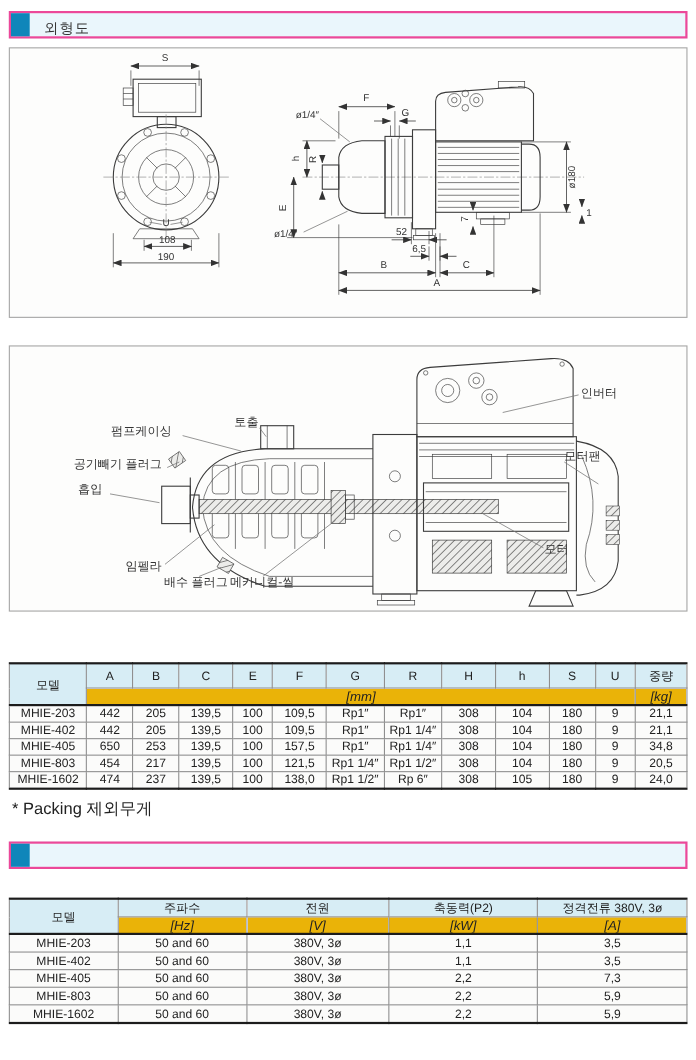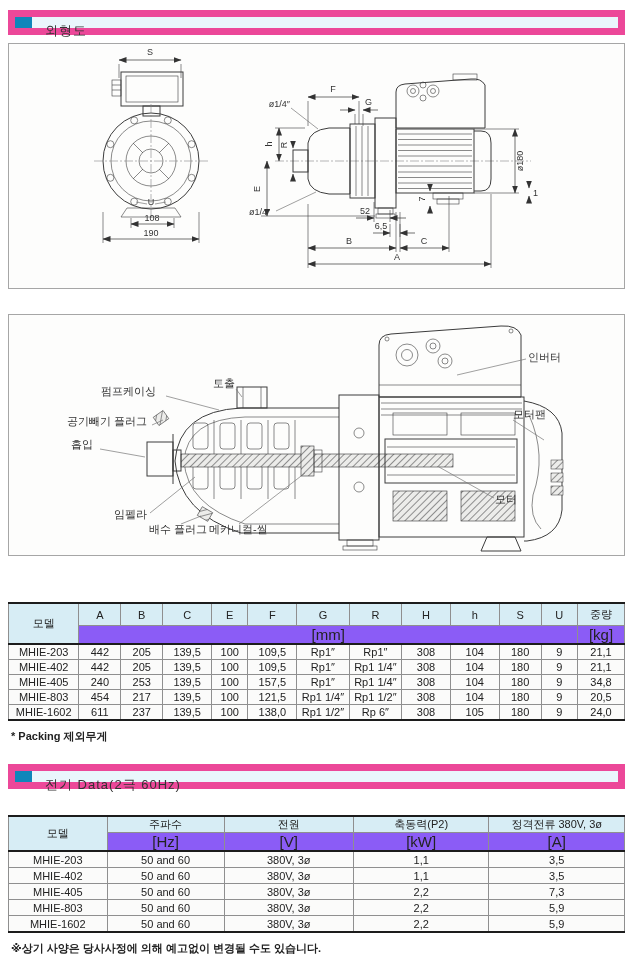--- a/index.html
+++ b/index.html
@@ -1,38 +1,38 @@
 <!DOCTYPE html>
 <html><head>
 <meta charset="utf-8">
 <style>
   html,body{margin:0;padding:0;background:#fff;}
   body{width:633px;height:964px;font-family:"Liberation Sans","DejaVu Sans",sans-serif;color:#222;overflow:hidden;}
   .page{box-sizing:border-box;width:633px;padding:10px 8px 6px 8px;}
   
-  .sec-bar{display:flex;align-items:stretch;height:25px;border:7px solid #ec4899;background:#eaf6fc;box-sizing:border-box;}
+  .sec-bar{display:flex;align-items:stretch;height:25px;border:2px solid #ec4899;background:#eaf6fc;box-sizing:border-box;}
   .sec-sq{width:17px;background:#0f86ba;flex:0 0 17px;}
   .sec-title{padding:5px 0 0 13px;font-size:13px;color:#333;letter-spacing:1px;}
   
   .draw-box{position:relative;border:1px solid #a6a6a6;background:#fdfdfc;box-sizing:border-box;}
   .draw-box svg{display:block;}
   .box1{height:246px;margin-top:8px;}
   .box2{height:242px;margin-top:8px;}
   .gap17{height:17px;} .gap20{height:20px;}
   
   table.data-table{width:100%;border-collapse:collapse;table-layout:fixed;font-size:11px;color:#222;
     border-top:2px solid #1c1c1c;border-bottom:2px solid #1c1c1c;margin-top:26px;}
   table.data-table th,table.data-table td{border:1px solid #8f8f8f;text-align:center;padding:0 2px;overflow:hidden;white-space:nowrap;}
   table.data-table thead{border-bottom:2px solid #1c1c1c;}
   table.data-table thead th{background:#d7edf5;font-weight:normal;height:21px;}
-  table.data-table thead td.units{background:#8b5cf6;height:14px;font-size:15px;}
+  table.data-table thead td.units{background:#eab308;height:14px;font-size:12px;font-style:italic;}
   table.data-table tbody td{background:#fbfbfa;height:14px;}
   table.elec tbody td{height:15px;}
   table.elec thead th{height:15px;}
-  .note{font-size:11px;color:#222;margin:8px 2px 0 3px;font-weight:bold;}
+  .note{font-size:15px;color:#222;margin:8px 2px 0 3px;}
   
   .dim{font-size:9px;fill:#333;}
   .dimk{font-size:11px;fill:#333;}
   .mid{text-anchor:middle;} .enda{text-anchor:end;}
   .ln{stroke:#3c3c3c;stroke-width:1;fill:none;}
   .lnt{stroke:#3c3c3c;stroke-width:.6;fill:none;}
   .dimln{stroke:#333;stroke-width:.7;fill:none;}
   .lead{stroke:#777;stroke-width:.7;fill:none;}
   .cl{stroke:#888;stroke-width:.6;stroke-dasharray:9 2 2 2;fill:none;}
 </style>
@@ -408,21 +408,21 @@
         <td>Rp1″</td>
         <td>Rp1 1/4″</td>
         <td>308</td>
         <td>104</td>
         <td>180</td>
         <td>9</td>
         <td>21,1</td>
       </tr>
       <tr>
         <td>MHIE-405</td>
-        <td>240</td>
+        <td>650</td>
         <td>253</td>
         <td>139,5</td>
         <td>100</td>
         <td>157,5</td>
         <td>Rp1″</td>
         <td>Rp1 1/4″</td>
         <td>308</td>
         <td>104</td>
         <td>180</td>
         <td>9</td>
@@ -438,42 +438,41 @@
         <td>Rp1 1/4″</td>
         <td>Rp1 1/2″</td>
         <td>308</td>
         <td>104</td>
         <td>180</td>
         <td>9</td>
         <td>20,5</td>
       </tr>
       <tr>
         <td>MHIE-1602</td>
-        <td>611</td>
+        <td>474</td>
         <td>237</td>
         <td>139,5</td>
         <td>100</td>
         <td>138,0</td>
         <td>Rp1 1/2″</td>
         <td>Rp 6″</td>
         <td>308</td>
         <td>105</td>
         <td>180</td>
         <td>9</td>
         <td>24,0</td>
       </tr>
     </tbody>
   </table>
   <div class="note">* Packing 제외무게</div>
 
   <div class="gap20"></div>
 
   <div class="sec-bar">
     <span class="sec-sq"></span>
-    <span class="sec-title">전기 Data(2극 60Hz)</span>
   </div>
 
   <table class="data-table elec">
     <colgroup>
       <col style="width:16%">
         <col style="width:19%">
         <col style="width:21%">
         <col style="width:22%">
         <col style="width:22%">
     </colgroup>
@@ -523,15 +522,14 @@
       </tr>
       <tr>
         <td>MHIE-1602</td>
         <td>50 and 60</td>
         <td>380V, 3ø</td>
         <td>2,2</td>
         <td>5,9</td>
       </tr>
     </tbody>
   </table>
-  <div class="note">※상기 사양은 당사사정에 의해 예고없이 변경될 수도 있습니다.</div>
 
 </div>
 
 </body></html>

